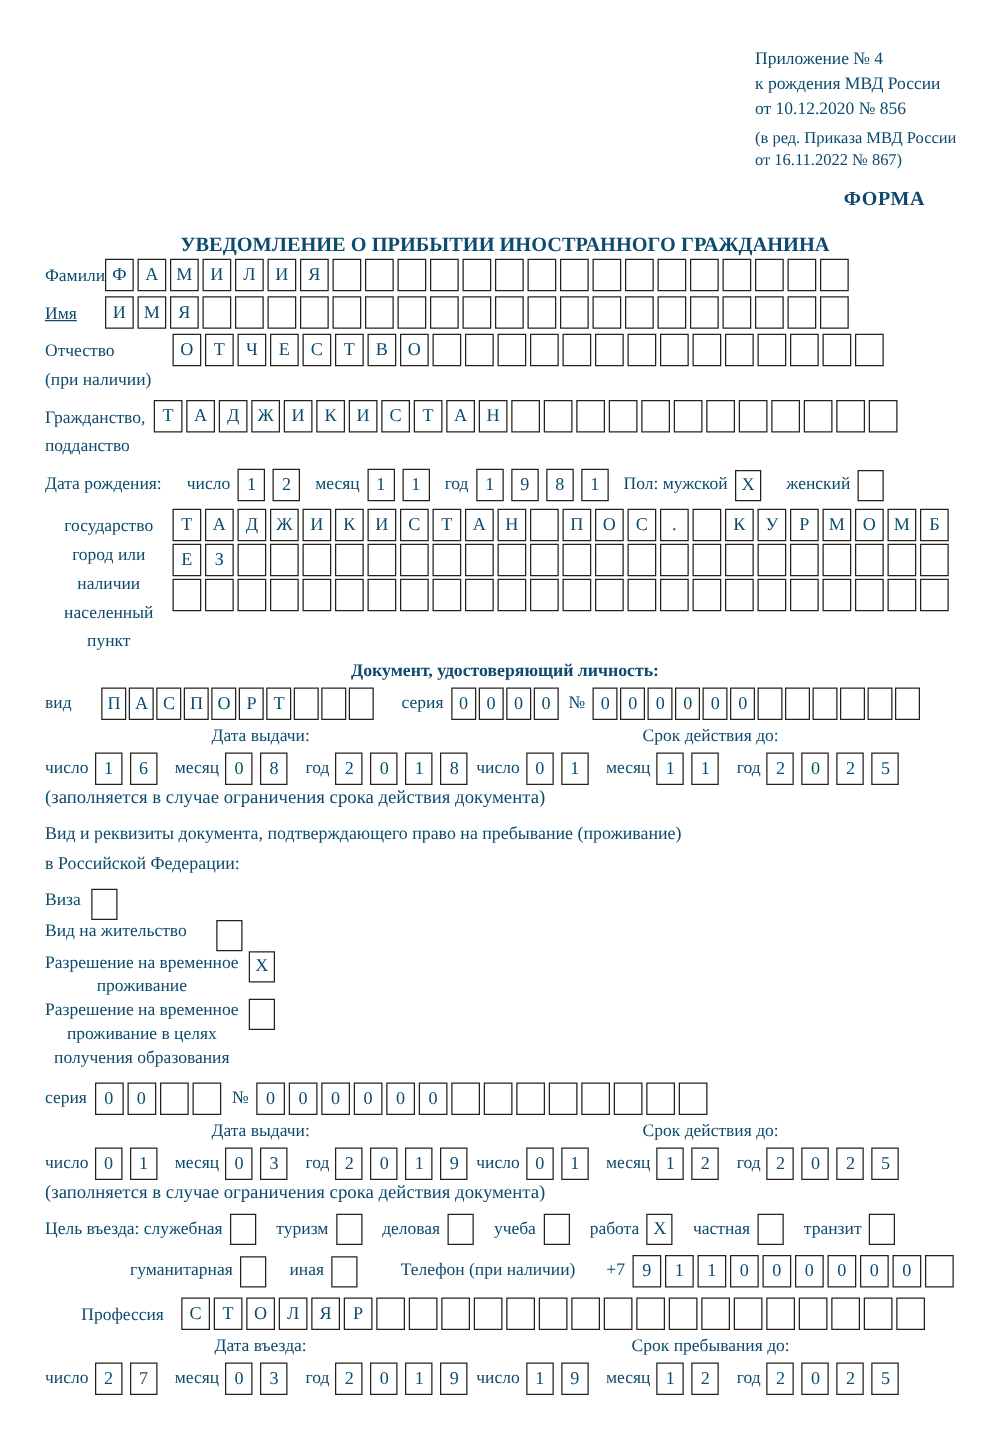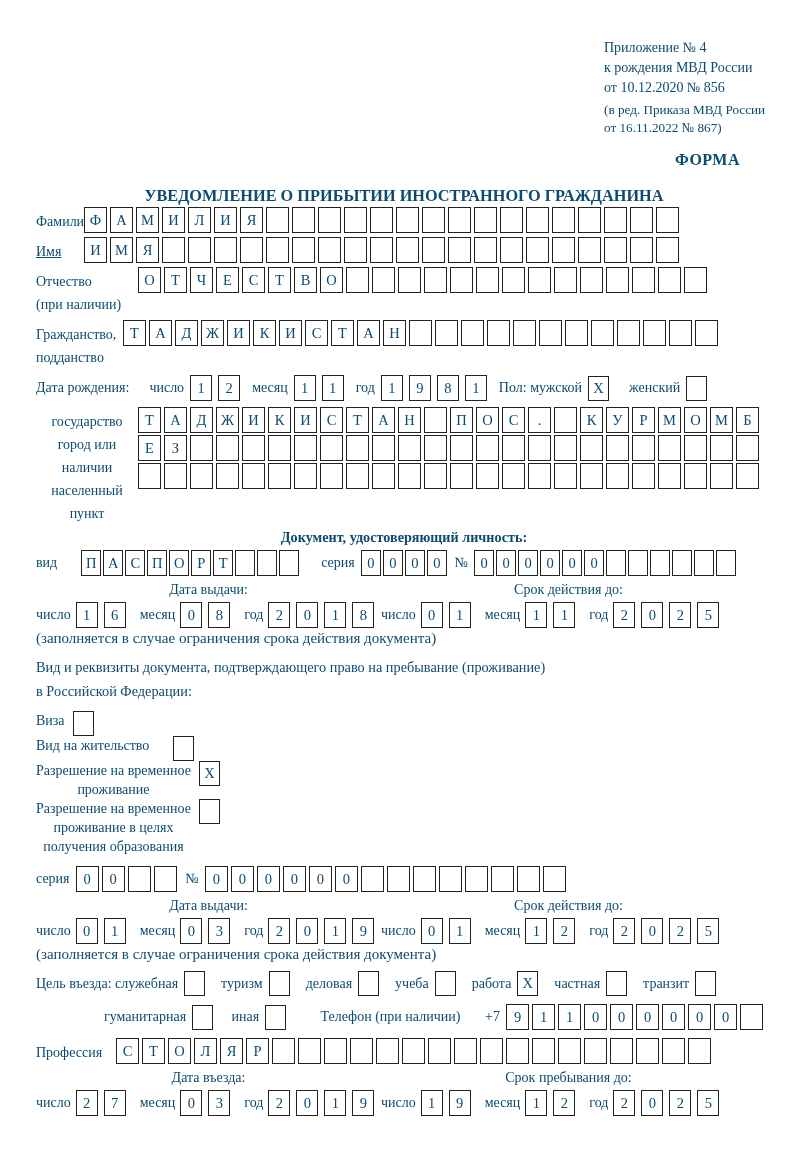--- a/index.html
+++ b/index.html
@@ -37,21 +37,21 @@
   .dg-line{display:flex;align-items:center;}
   .dg-line .lbl{margin-right:5px;}
   .dg-line .cellrow{margin-right:8px;}
   .note{font-size:15px;text-align:left;margin:2px 0 8px 0;}
   .plain{font-size:14.3px;line-height:24px;}
   .optrow{display:flex;align-items:flex-start;margin-top:8px;flex-direction:column;}
   .opt{display:flex;align-items:flex-start;}
   .opt .olbl{font-size:14px;line-height:19px;margin-right:8px;}
   .opt .olbl.ctr{text-align:center;}
   .stack > span{display:block;}
-  .gap4{width:4px;}.gap8{width:8px;}.gap12{width:12px;}.gap16{width:16px;}.gap20{width:20px;}.gap28{width:28px;}.mt6{margin-top:6px;text-align:center;}.mt8{margin-top:8px;}
+  .gap4{width:4px;}.gap8{width:8px;}.gap12{width:12px;}.gap16{width:16px;}.gap20{width:20px;}.gap28{width:28px;}.mt6{margin-top:6px;text-align:center;}.mt8{margin-top:8px;justify-content:center;}
 </style>
 </head>
 <body>
 
 <div class="page">
 
   <div class="appendix">
     <div>Приложение № 4</div>
     <div>к рождения МВД России</div>
     <div>от 10.12.2020 № 856</div>

